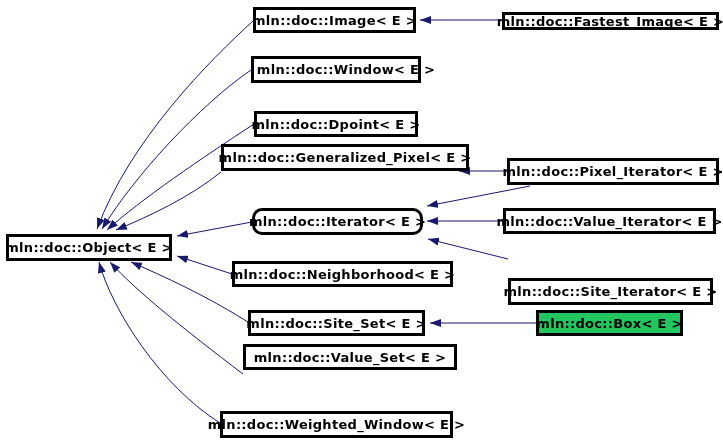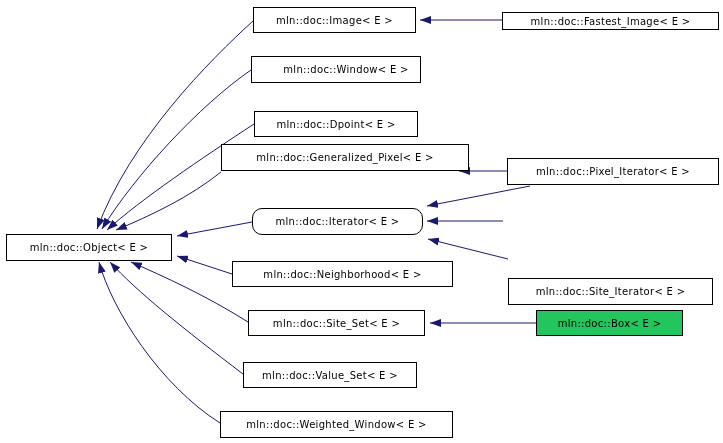--- a/index.html
+++ b/index.html
@@ -13,30 +13,31 @@
   }
   svg.edges {
     position: absolute;
     left: 0; top: 0;
     width: 723px; height: 443px;
     pointer-events: none;
   }
   .node {
     position: absolute;
     box-sizing: border-box;
-    border: 1px solid #3b82f6;
+    border: 3px solid #3b82f6;
     background: #ffffff;
     color: #000000;
     display: flex;
     align-items: center;
     justify-content: center;
-    font-size: 10px;
+    font-size: 13px;
     letter-spacing: 0.3px;
     white-space: nowrap;
     cursor: pointer;
+    font-weight: bold;
   }
 </style>
 </head>
 <body>
 
 <div id="canvas">
   <svg class="edges" viewBox="0 0 723 443">
     <defs>
       <marker id="arrowhead" markerWidth="11" markerHeight="8" refX="11" refY="4" orient="auto" markerUnits="userSpaceOnUse">
         <path d="M0,0 L11,4 L0,8 z" fill="#191970"></path>
@@ -61,19 +62,20 @@
       </g>
   </svg>
 <div class="node" style="left: 6px; top: 234px; width: 166px; height: 27px; border-color: rgb(0, 0, 0); background: rgb(255, 255, 255); color: rgb(0, 0, 0);">mln::doc::Object&lt; E &gt;</div>
     <div class="node" style="left: 253px; top: 7px; width: 163px; height: 26px; border-color: rgb(0, 0, 0); background: rgb(255, 255, 255); color: rgb(0, 0, 0);">mln::doc::Image&lt; E &gt;</div>
     <div class="node" style="left: 502px; top: 12px; width: 217px; height: 18px; border-color: rgb(0, 0, 0); background: rgb(255, 255, 255); color: rgb(0, 0, 0);">mln::doc::Fastest_Image&lt; E &gt;</div>
     <div class="node" style="left: 251px; top: 56px; width: 170px; height: 27px; border-color: rgb(0, 0, 0); background: rgb(255, 255, 255); color: rgb(0, 0, 0); padding-left: 20px;">mln::doc::Window&lt; E &gt;</div>
     <div class="node" style="left: 254px; top: 111px; width: 164px; height: 26px; border-color: rgb(0, 0, 0); background: rgb(255, 255, 255); color: rgb(0, 0, 0);">mln::doc::Dpoint&lt; E &gt;</div>
     <div class="node" style="left: 221px; top: 144px; width: 248px; height: 27px; border-color: rgb(0, 0, 0); background: rgb(255, 255, 255); color: rgb(0, 0, 0);">mln::doc::Generalized_Pixel&lt; E &gt;</div>
     <div class="node" style="left: 507px; top: 158px; width: 212px; height: 27px; border-color: rgb(0, 0, 0); background: rgb(255, 255, 255); color: rgb(0, 0, 0);">mln::doc::Pixel_Iterator&lt; E &gt;</div>
     <div class="node" style="left: 252px; top: 208px; width: 171px; height: 27px; border-color: rgb(0, 0, 0); background: rgb(255, 255, 255); color: rgb(0, 0, 0); border-radius: 10px;">mln::doc::Iterator&lt; E &gt;</div>
+    <div class="node" style="left: 503px; top: 208px; width: 213px; height: 26px; border-color: rgb(0, 0, 0); background: rgb(255, 255, 255); color: rgb(0, 0, 0);">mln::doc::Value_Iterator&lt; E &gt;</div>
     <div class="node" style="left: 508px; top: 258px; width: 205px; height: 27px; border-color: rgb(0, 0, 0); background: rgb(255, 255, 255); color: rgb(0, 0, 0); margin-top: 20px;">mln::doc::Site_Iterator&lt; E &gt;</div>
     <div class="node" style="left: 232px; top: 261px; width: 221px; height: 26px; border-color: rgb(0, 0, 0); background: rgb(255, 255, 255); color: rgb(0, 0, 0);">mln::doc::Neighborhood&lt; E &gt;</div>
     <div class="node" style="left: 248px; top: 310px; width: 177px; height: 26px; border-color: rgb(0, 0, 0); background: rgb(255, 255, 255); color: rgb(0, 0, 0);">mln::doc::Site_Set&lt; E &gt;</div>
     <div class="node" style="left: 536px; top: 310px; width: 147px; height: 26px; border-color: rgb(0, 0, 0); background: #22c55e; color: rgb(0, 0, 0);">mln::doc::Box&lt; E &gt;</div>
-    <div class="node" style="left: 243px; top: 362px; width: 174px; height: 26px; border-color: rgb(0, 0, 0); background: rgb(255, 255, 255); color: rgb(0, 0, 0);">mln::doc::Value_Set&lt; E &gt;</div>
+    <div class="node" style="left: 243px; top: 344px; width: 214px; height: 26px; border-color: rgb(0, 0, 0); background: rgb(255, 255, 255); color: rgb(0, 0, 0);">mln::doc::Value_Set&lt; E &gt;</div>
     <div class="node" style="left: 220px; top: 411px; width: 233px; height: 27px; border-color: rgb(0, 0, 0); background: rgb(255, 255, 255); color: rgb(0, 0, 0);">mln::doc::Weighted_Window&lt; E &gt;</div>
   </div>
 
 </body></html>

